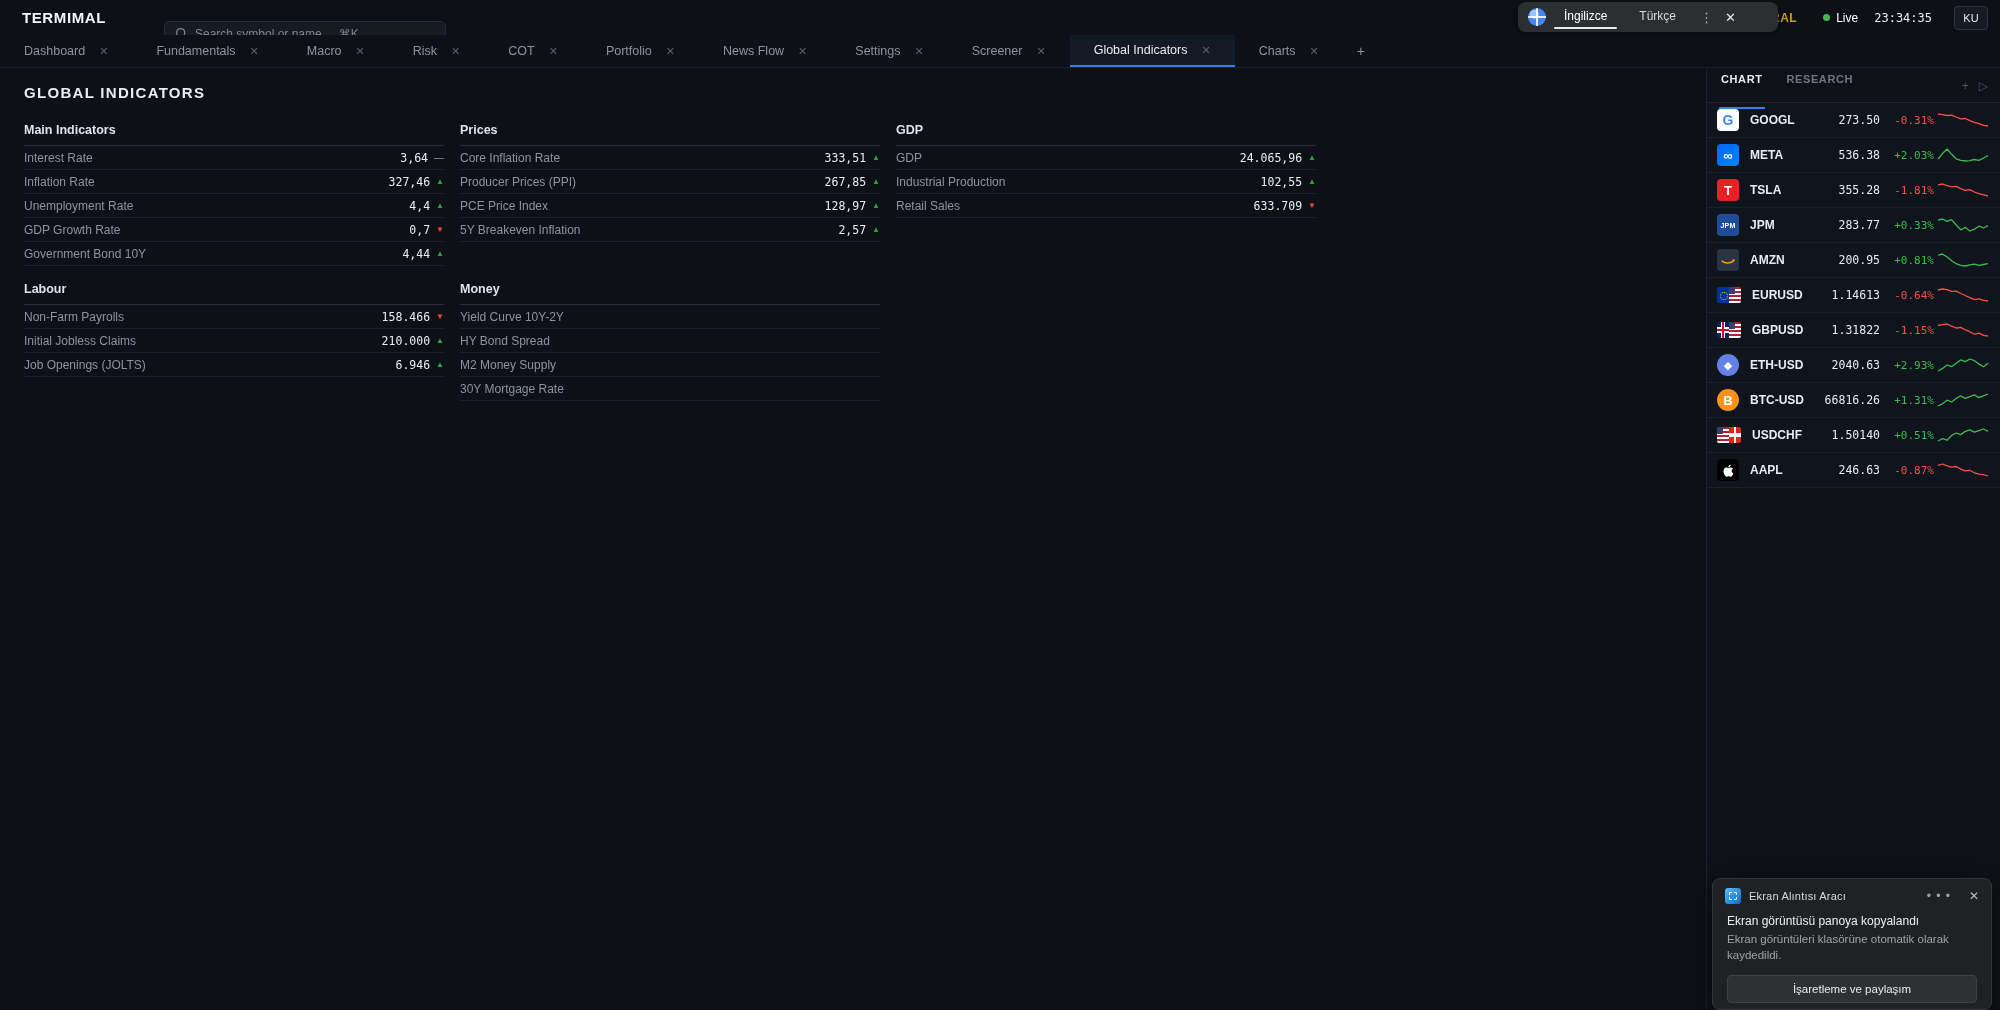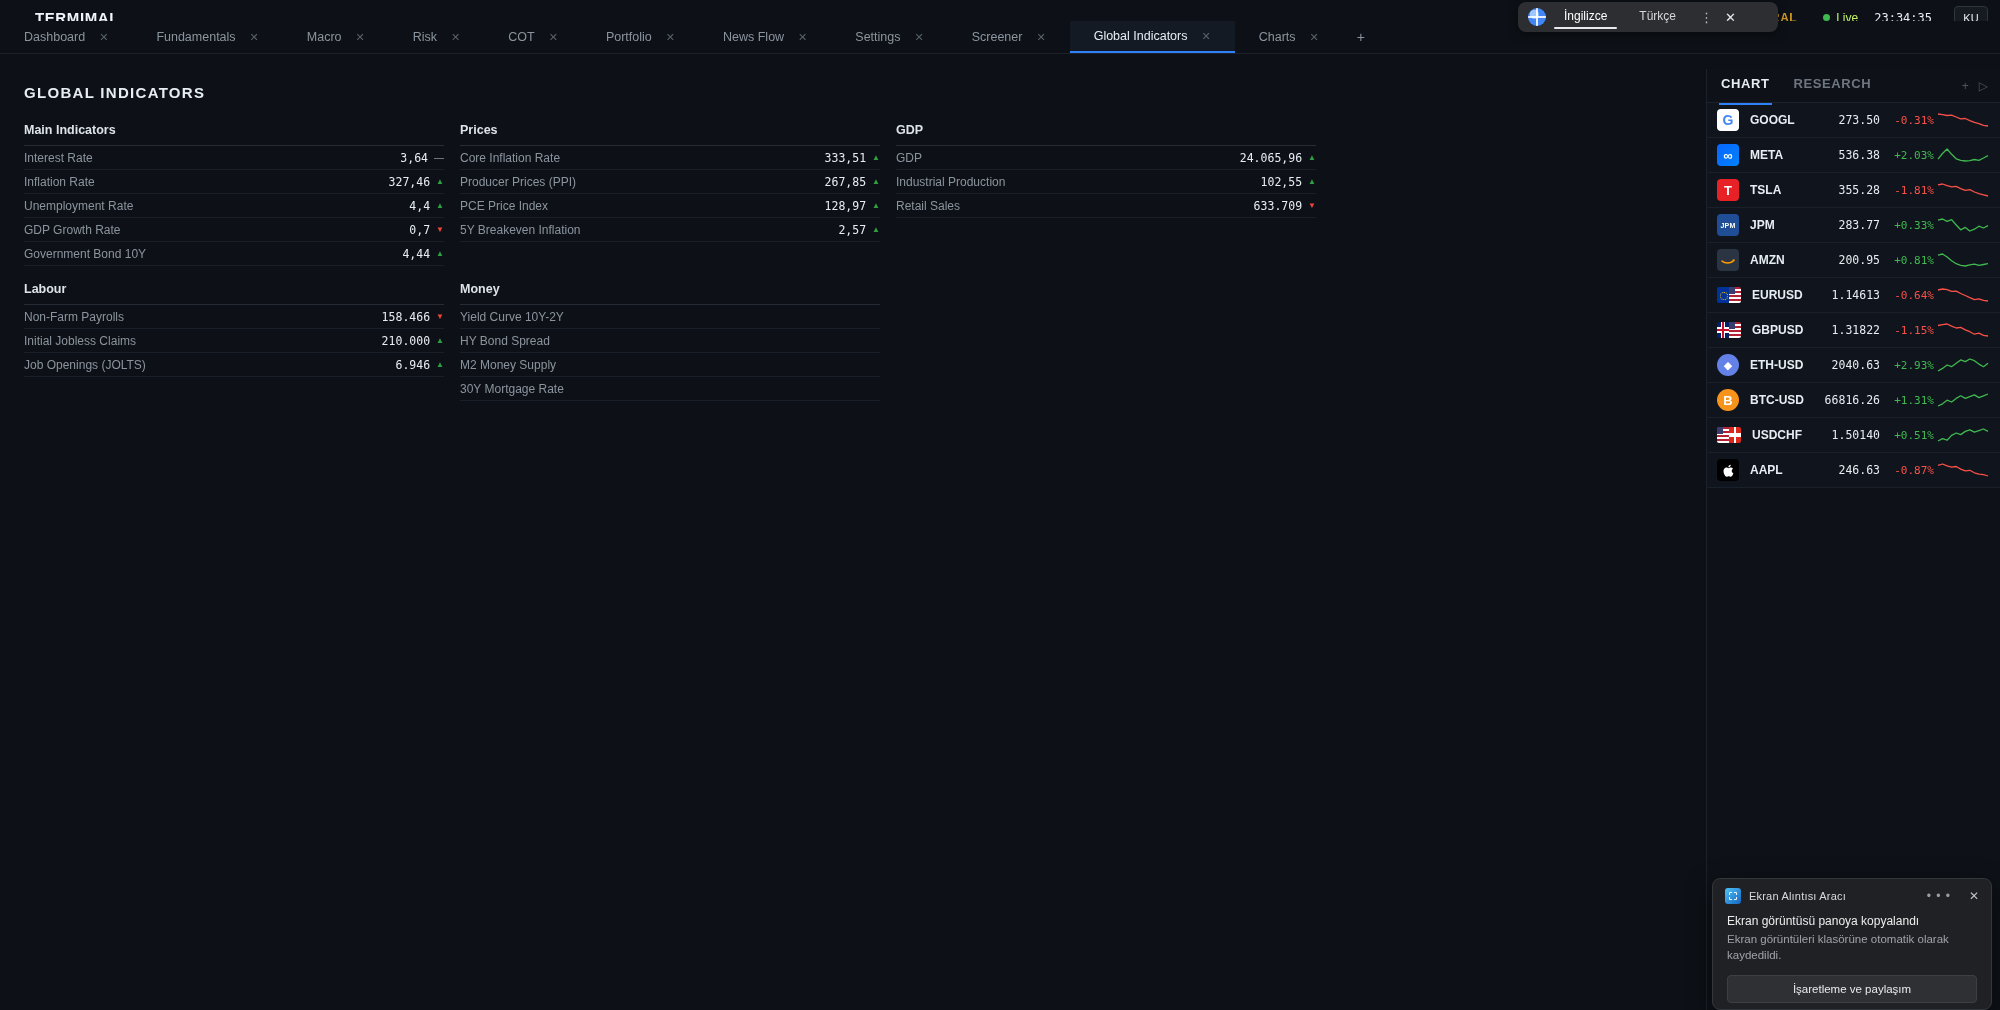--- a/index.html
+++ b/index.html
@@ -7,48 +7,48 @@
   body {
     background:#0d1117;
     font-family:"Liberation Sans", sans-serif;
     color:#e6edf3;
     position:relative;
   }
   .mono { font-family:"DejaVu Sans Mono", monospace; }
 
   
   #topbar { position:absolute; left:0; top:0; width:2000px; height:35px; background:#0d1117; display:flex; align-items:center; }
-  #logo { margin-left:35px; font-size:15px; font-weight:bold; letter-spacing:.6px; color:#f0f6fc; }
+  #logo { margin-left:22px; font-size:15px; font-weight:bold; letter-spacing:.6px; color:#f0f6fc; }
   #searchbox { margin-left:58px; width:282px; height:26px; background:#161b22; border:1px solid #272e38; border-radius:6px; display:flex; align-items:center; padding:0 10px; gap:7px;margin-top:32px; }
   #searchbox svg { flex:0 0 auto; }
   #search-ph { color:#7d8590; font-size:12px; }
   #search-kbd { color:#7d8590; font-size:12px; }
 
   #topbar-right { position:absolute; right:0; top:0; height:35px; display:flex; align-items:center; }
   #neutral-badge { color:#d29922; font-weight:bold; font-size:12px; letter-spacing:.5px; margin-right:26px; }
   #live-wrap { display:flex; align-items:center; gap:6px; margin-right:16px; }
   #live-dot { width:7px; height:7px; border-radius:50%; background:#3fb950; }
-  #live-label { color:#bef264; font-size:12px; }
+  #live-label { color:#ffffff; font-size:12px; }
   #clock { font-size:12px; color:#e6edf3; margin-right:22px; }
   #avatar { width:34px; height:24px; border:1px solid #30363d; background:#161b22; border-radius:4px; display:flex; align-items:center; justify-content:center; font-size:11px; color:#e6edf3; margin-right:12px; }
 
   
   #translate-popup { position:absolute; left:1518px; top:2px; width:260px; height:30px; background:#2c2e31; border-radius:8px; box-shadow:0 2px 8px rgba(0,0,0,.5); display:flex; align-items:center; padding:0 10px; gap:4px; z-index:30; }
   #translate-popup .globe { width:18px; height:18px; border-radius:50%; background:radial-gradient(circle at 35% 35%, #9ec7ff 0 4px, #4285f4 5px); position:relative; overflow:hidden; flex:0 0 auto; }
   #translate-popup .globe:after { content:""; position:absolute; inset:0; background:
       linear-gradient(90deg, transparent 44%, rgba(255,255,255,.85) 44% 56%, transparent 56%),
       linear-gradient(0deg, transparent 44%, rgba(255,255,255,.85) 44% 56%, transparent 56%); border-radius:50%; }
   .tr-lang { font-size:12px; padding:4px 14px 6px 14px; position:relative; color:#d6d8da; white-space:nowrap; }
   .tr-lang.active { color:#ffffff; }
   .tr-lang.active:after { content:""; position:absolute; left:4px; right:4px; bottom:0px; height:2px; background:#e8eaed; border-radius:2px; }
   .tr-kebab { color:#bdc1c6; font-size:13px; padding:0 6px; letter-spacing:0; }
   .tr-close { color:#e8eaed; font-size:13px; padding:0 6px 0 2px; }
 
   
-  #tabbar { position:absolute; left:0; top:21px; width:2000px; height:33px; background:#0d1117; border-bottom:1px solid #1c222b; display:flex; align-items:stretch; }
+  #tabbar { position:absolute; left:0; top:35px; width:2000px; height:33px; background:#0d1117; border-bottom:1px solid #1c222b; display:flex; align-items:stretch; }
   .tab { display:flex; align-items:center; padding:0 24px; gap:14px; cursor:default; position:relative; }
   .tab .tlabel { font-size:12.5px; color:#8b949e; white-space:nowrap; }
   .tab .tclose { font-size:11px; color:#586069; }
   .tab.active { background:#141a23; border-bottom:2px solid #2f81f7; }
   .tab.active .tlabel { color:#e6edf3; }
   #tab-add { display:flex; align-items:center; padding:0 14px; color:#8b949e; font-size:14px; }
 
   
   #main { position:absolute; left:24px; top:84px; width:1292px; }
   #page-title { font-size:15px; font-weight:bold; letter-spacing:1.3px; color:#e6edf3; }
@@ -59,21 +59,21 @@
   .ival { display:flex; align-items:center; gap:6px; }
   .ival .num { font-family:"DejaVu Sans Mono", monospace; font-size:11.5px; color:#e6edf3; }
   .arr { font-size:8px; line-height:1; }
   .arr.up { color:#2ea043; }
   .arr.down { color:#f04438; }
   .arr.flat { color:#8b949e; font-size:10px; }
 
   
   #sidebar { position:absolute; left:1706px; top:69px; width:294px; height:941px; background:#0e1218; border-left:1px solid #1c222b; }
   #sidebar-header { height:34px; display:flex; align-items:center; padding:0 12px; border-bottom:1px solid #1c222b; }
-  .sb-tab { font-size:13px; font-weight:bold; letter-spacing:.6px; color:#6e7681; padding:9px 2px 13px 2px; margin-right:20px; position:relative; }
+  .sb-tab { font-size:11px; font-weight:bold; letter-spacing:.6px; color:#6e7681; padding:9px 2px 23px 2px; margin-right:20px; position:relative; }
   .sb-tab.active { color:#e6edf3; }
   .sb-tab.active:after { content:""; position:absolute; left:0; right:0; bottom:-1px; height:2px; background:#2f81f7; }
   #sb-header-icons { margin-left:auto; display:flex; gap:10px; color:#4d555e; font-size:12px; }
   #watchlist { }
   .wrow { height:35px; display:flex; align-items:center; padding:0 10px 0 10px; border-bottom:1px solid #1a202a; background:#10141c; }
   .wicon { width:22px; height:22px; border-radius:4px; flex:0 0 auto; display:flex; align-items:center; justify-content:center; overflow:hidden; position:relative; }
   .wsym { margin-left:11px; font-size:12px; font-weight:bold; color:#e6edf3; flex:1 1 auto; white-space:nowrap; }
   .wprice { font-family:"DejaVu Sans Mono", monospace; font-size:11.5px; color:#e6edf3; text-align:right; width:66px; flex:0 0 auto; }
   .wchg { font-family:"DejaVu Sans Mono", monospace; font-size:11px; text-align:right; width:54px; flex:0 0 auto; }
   .wchg.up { color:#3fb950; }

